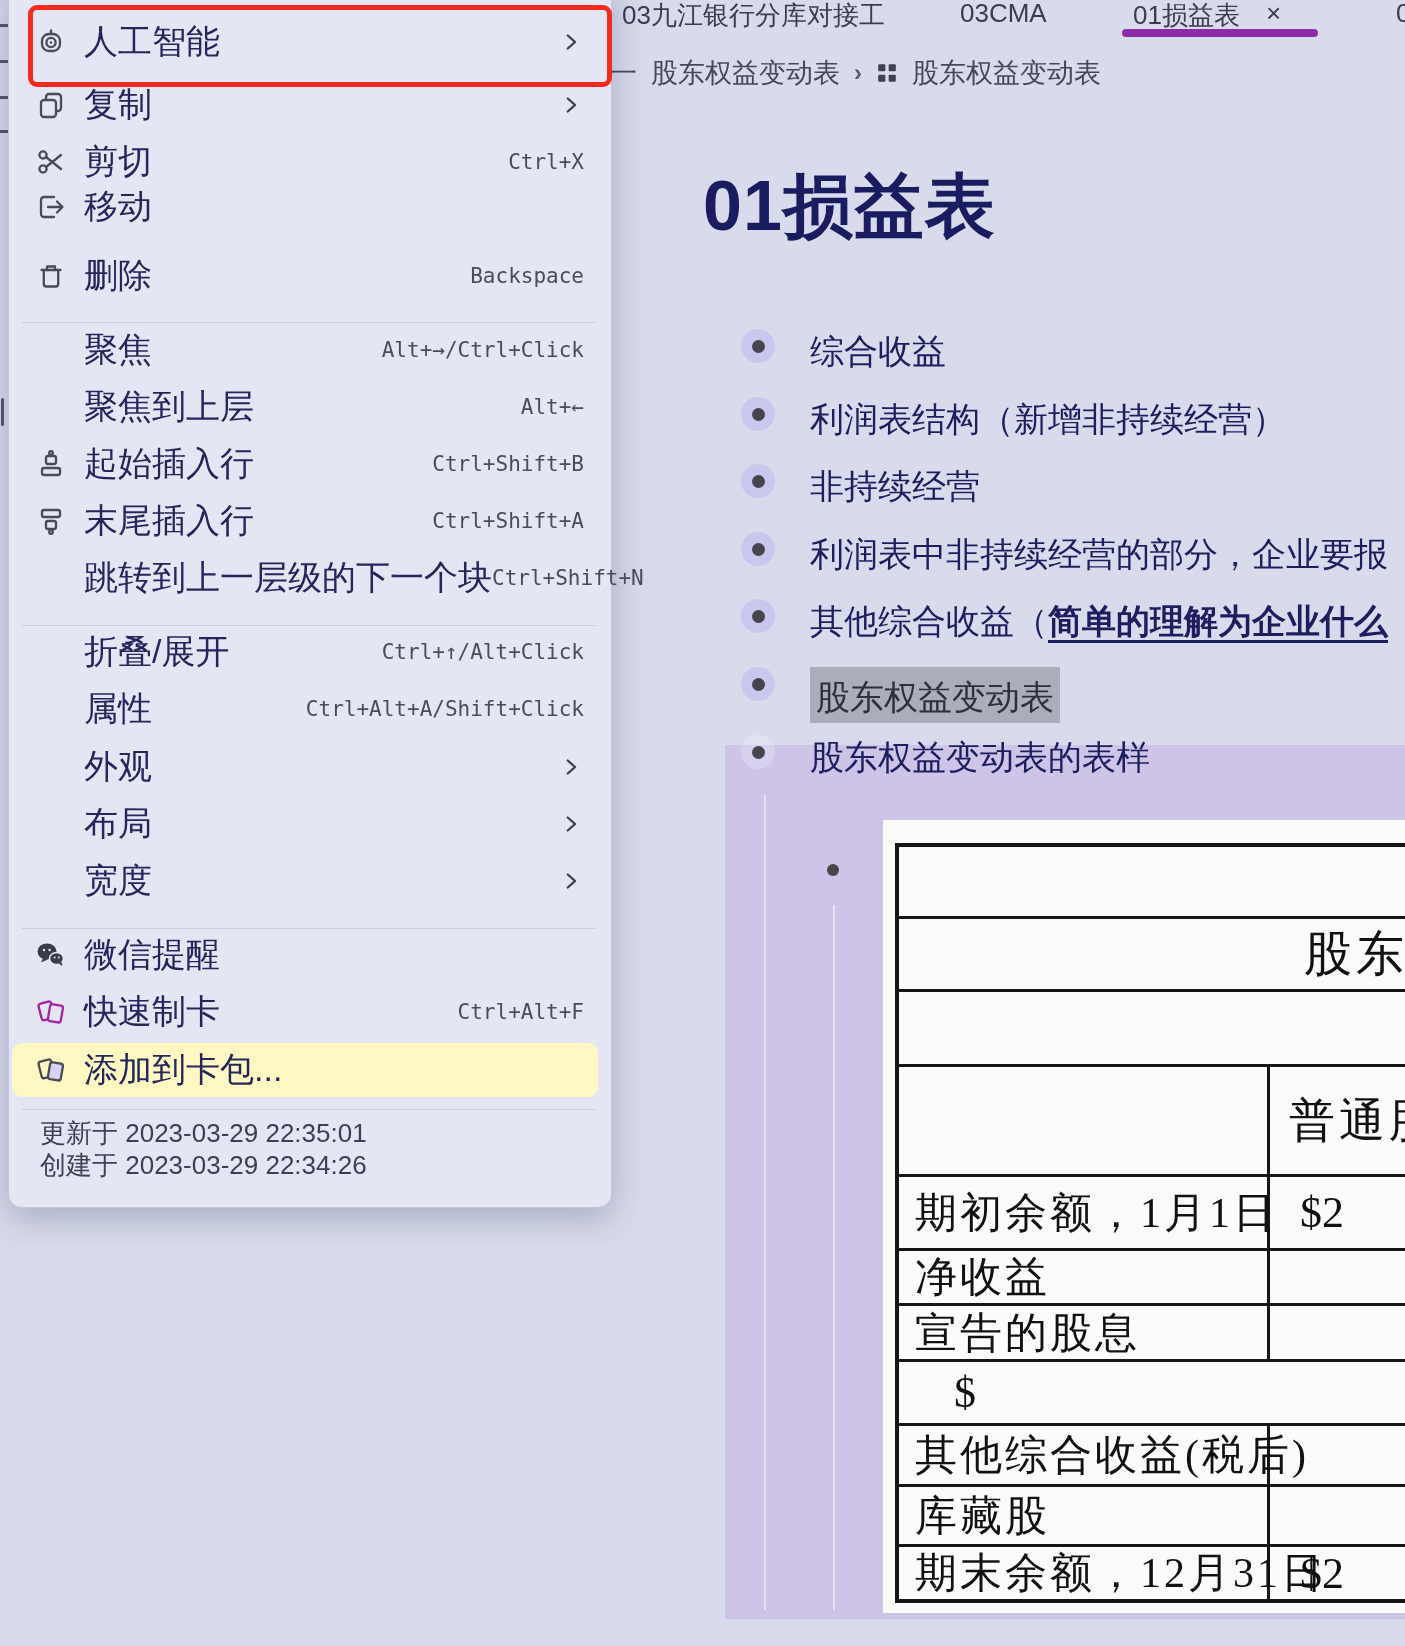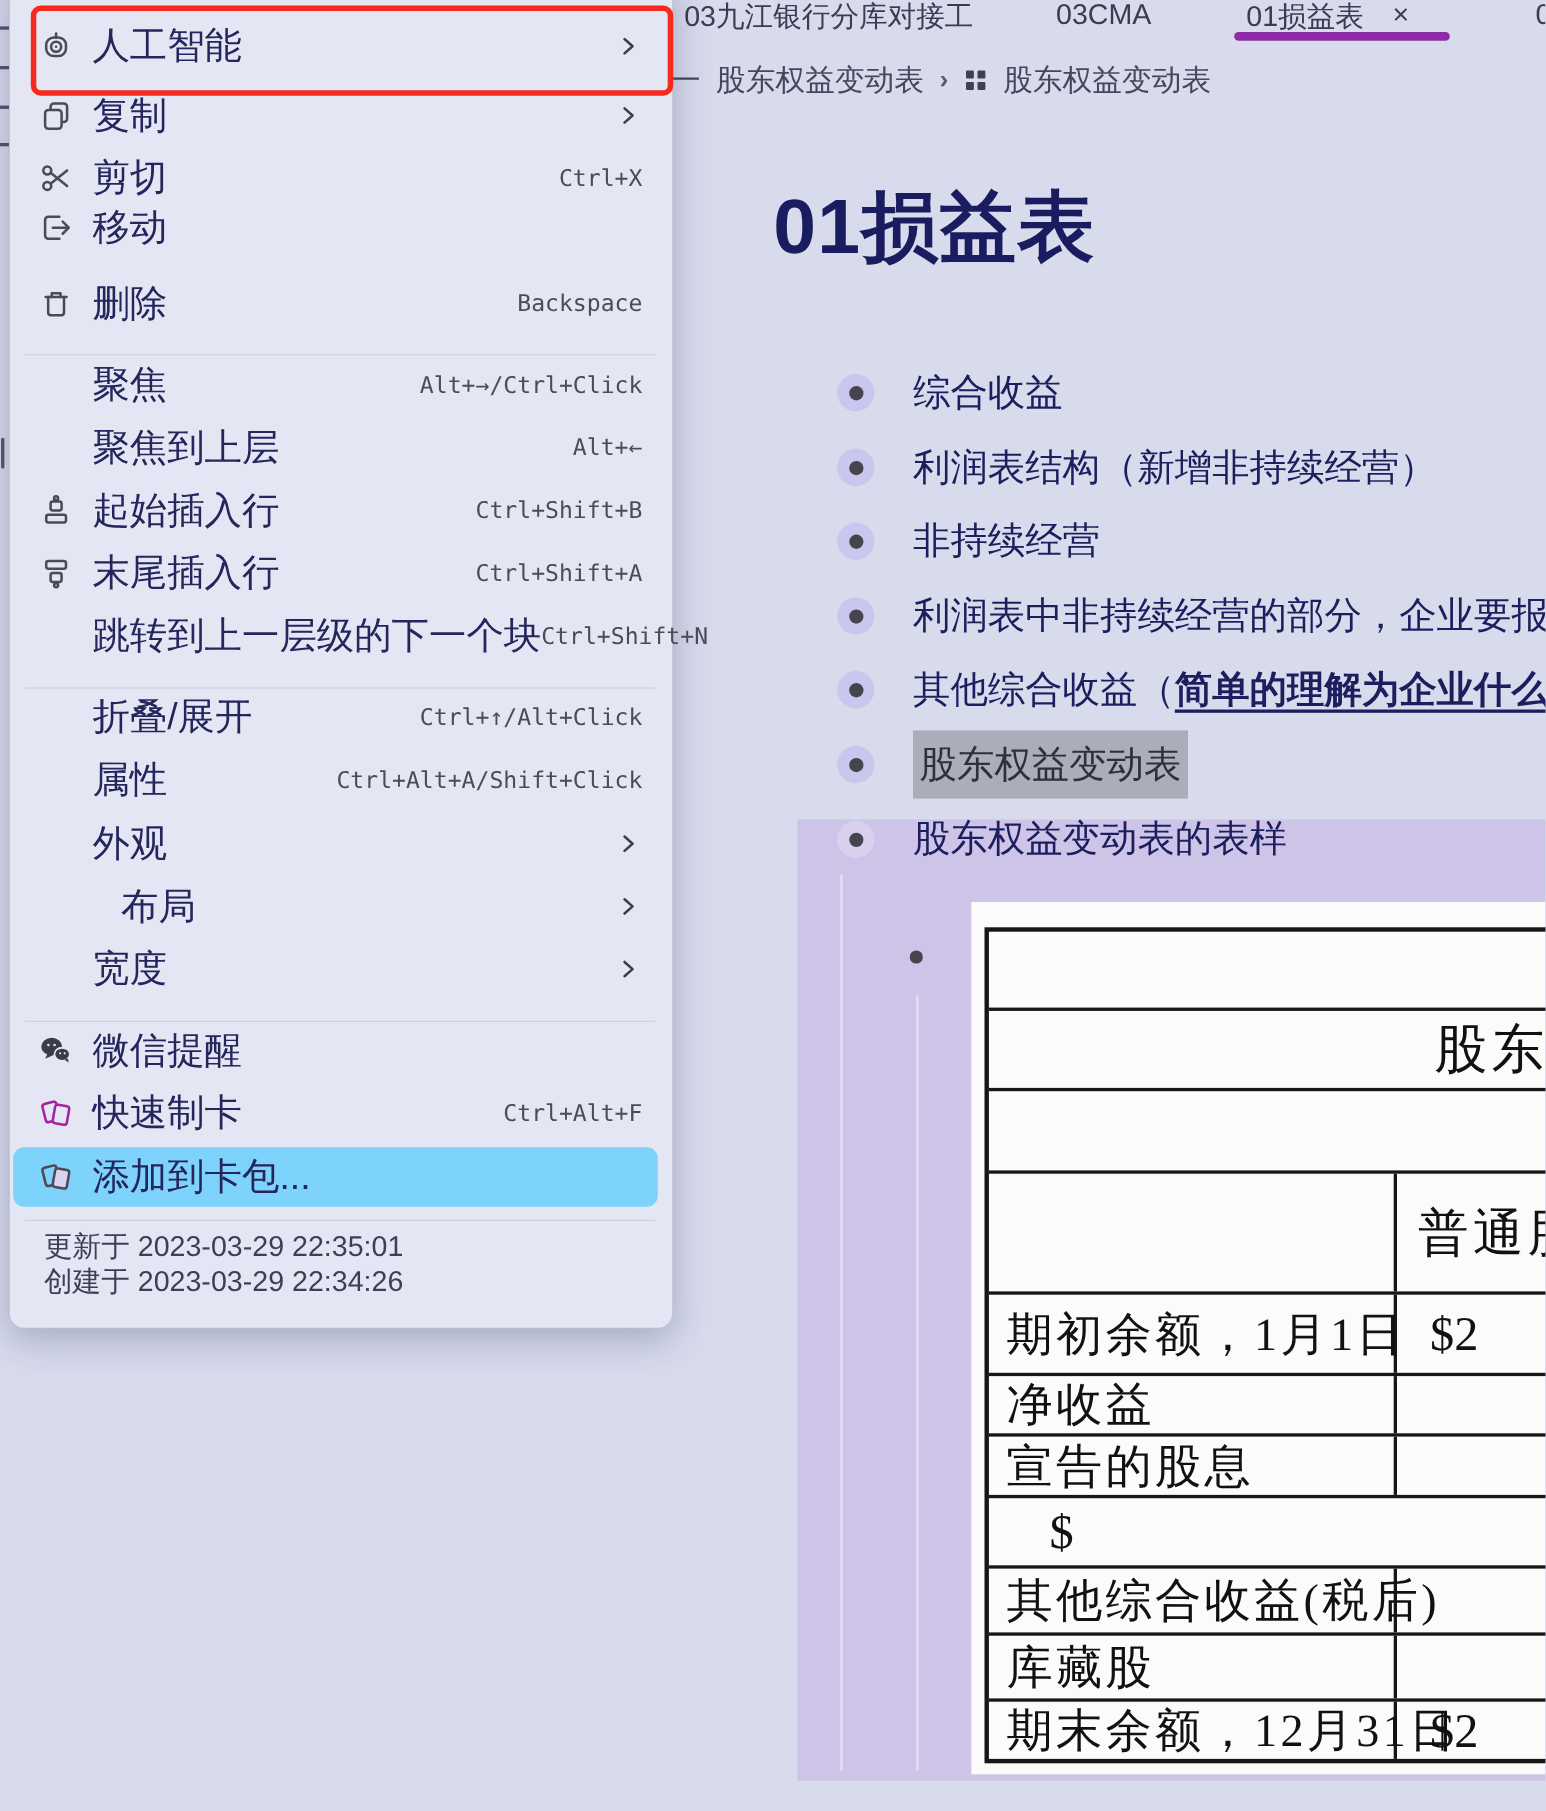--- a/index.html
+++ b/index.html
@@ -17,21 +17,21 @@
   .tab-close{position:absolute;top:-2px;font-size:26px;color:#3e3f4e;}
   .tab-underline{position:absolute;left:1122px;top:29px;width:196px;height:8px;border-radius:4px;background:#8e2ba6;}
 
   
   .breadcrumb{position:absolute;left:610px;top:56px;height:34px;display:flex;align-items:center;gap:14px;
     font-size:27px;color:#46475c;white-space:nowrap;}
   .crumb-sep{font-size:24px;color:#5a5b6e;font-weight:700;}
 
   
   .doc-title{position:absolute;left:703px;top:160px;font-size:70px;font-weight:800;color:#1a1c60;letter-spacing:1px;white-space:nowrap;}
-  .blt-row{position:absolute;left:761px;height:56px;display:flex;align-items:center;white-space:nowrap;z-index:3;}
+  .blt-row{position:absolute;left:741px;height:56px;display:flex;white-space:nowrap;z-index:3;}
   .blt-ring{width:34px;height:34px;border-radius:50%;background:#cac7ee;display:flex;align-items:center;justify-content:center;flex:0 0 auto;margin-right:35px;}
   .blt-ring.on-purple{background:rgba(255,255,255,0.22);}
   .blt-dot{width:13px;height:13px;border-radius:50%;background:#46454e;}
   .blt-text{font-size:34px;color:#1c1e5e;}
   .sel-gray{background:rgba(134,135,148,0.55);color:#2f3039;padding:8px 6px;}
   .bold-underline{font-weight:700;text-decoration:underline;text-decoration-thickness:3px;text-underline-offset:7px;}
 
   .purple-block{position:absolute;left:725px;top:745px;width:680px;height:874px;background:#cdc4e8;z-index:1;}
   .guide{position:absolute;width:2px;background:rgba(255,255,255,0.5);z-index:2;}
   .sub-dot{position:absolute;left:827px;top:864px;width:12px;height:12px;border-radius:50%;background:#46454e;z-index:3;}
@@ -46,21 +46,21 @@
     padding-left:16px;box-sizing:border-box;font-size:42px;letter-spacing:3px;white-space:nowrap;}
   .tc2{flex:1;display:flex;align-items:center;font-size:44px;white-space:nowrap;}
   .t-title{position:absolute;left:405px;font-size:48px;letter-spacing:4px;white-space:nowrap;}
 
   
   .menu-panel{position:absolute;left:8px;top:-24px;width:602px;height:1230px;background:#e4e6f4;
     border-radius:14px;border:1px solid rgba(110,112,150,0.28);
     box-shadow:0 10px 34px rgba(40,42,86,0.28);z-index:10;}
   .mi{position:absolute;left:12px;width:586px;height:50px;display:flex;align-items:center;
     padding:0 14px 0 22px;box-sizing:border-box;z-index:12;}
-  .mi.selected{background:#7dd3fc;border-radius:10px;height:54px;}
+  .mi.selected{background:#fef9c3;border-radius:10px;height:54px;}
   .mi-ico{width:34px;height:32px;margin-right:16px;flex:0 0 auto;display:flex;align-items:center;justify-content:center;}
   .mi-label{font-size:34px;color:#24265c;white-space:nowrap;}
   .mi-right{margin-left:auto;font-family:"DejaVu Sans Mono","Liberation Mono",monospace;font-size:21px;color:#4b4c57;white-space:nowrap;}
   .mi-chev{margin-left:auto;display:flex;align-items:center;}
   .menu-divider{position:absolute;left:22px;width:574px;height:1px;background:rgba(60,62,100,0.14);z-index:12;}
   .menu-footer{position:absolute;left:40px;font-size:26px;color:#3e3f54;white-space:nowrap;z-index:12;}
   .red-box{position:absolute;left:28px;top:5px;width:574px;height:72px;border:5px solid #f5291c;border-radius:9px;z-index:15;pointer-events:none;}
 
   svg.ic{stroke:#4a4b54;stroke-width:2.3;fill:none;stroke-linecap:round;stroke-linejoin:round;}
   svg.ic-purple{stroke:#a323a3;}
@@ -319,21 +319,21 @@
 <div class="mi" style="top:742px;">
   <span class="mi-ico"></span>
   <span class="mi-label">外观</span>
   <span class="mi-chev">
       <svg class="chev" width="26" height="26" viewBox="0 0 32 32">
         <path d="M12 8 L21 16 L12 24"></path>
       </svg>
     </span>
 </div>
 
-<div class="mi" style="top:799px;gap:26px;">
+<div class="mi" style="top:799px;">
   <span class="mi-ico"></span>
   <span class="mi-label">布局</span>
   <span class="mi-chev">
       <svg class="chev" width="26" height="26" viewBox="0 0 32 32">
         <path d="M12 8 L21 16 L12 24"></path>
       </svg>
     </span>
 </div>
 
 <div class="mi" style="top:856px;">

